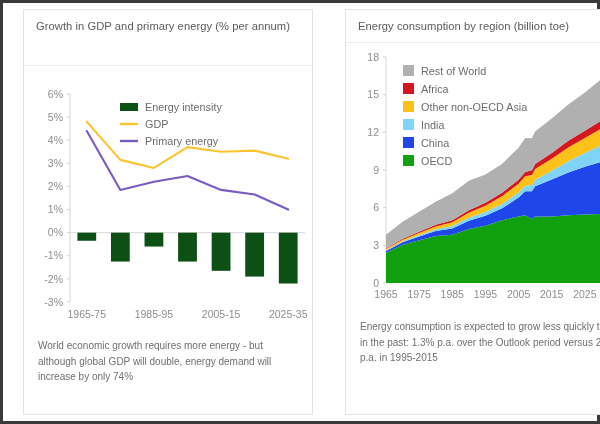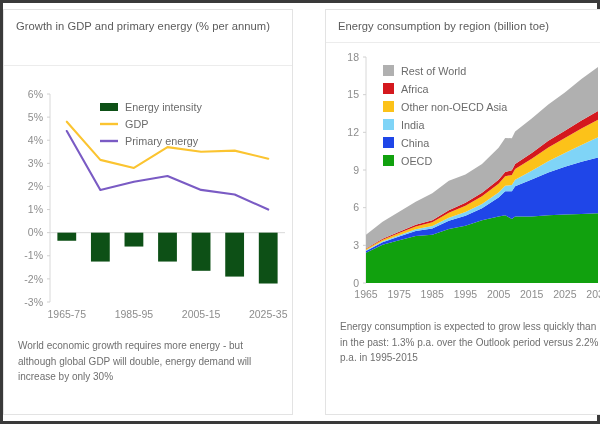--- a/index.html
+++ b/index.html
@@ -9,21 +9,21 @@
     font-family:"Liberation Sans", sans-serif;
     overflow:hidden;
   }
   .page{
     position:absolute;left:3px;top:3px;
     width:594px;height:418px;
     background:#ffffff;
     box-sizing:border-box;
     display:flex;
     gap:4px;
-    padding:6px 4px 6px 0;
+    padding:6px 4px 6px 20px;
   }
   .card{
     background:#ffffff;
     border:1px solid #e3e3e3;
     box-sizing:border-box;
     display:flex;
     flex-direction:column;
     position:relative;
   }
   .card-left{width:290px;}
@@ -102,21 +102,21 @@
           <text x="197.07142857142856" y="252" class="tick-label" text-anchor="middle">2005-15</text>
           <text x="264.21428571428567" y="252" class="tick-label" text-anchor="middle">2025-35</text>
           <rect x="96" y="37" width="18" height="8" fill="#0d5016"></rect>
           <text x="121" y="45" class="legend-label">Energy intensity</text>
           <line x1="96" y1="58" x2="114" y2="58" stroke="#fbc430" stroke-width="2.4"></line>
           <text x="121" y="62" class="legend-label">GDP</text>
           <line x1="96" y1="75" x2="114" y2="75" stroke="#7a5bc4" stroke-width="2.4"></line>
           <text x="121" y="79" class="legend-label">Primary energy</text>
         </svg>
     </div>
-    <div class="caption">World economic growth requires more energy - but although global GDP will double, energy demand will increase by only 30%</div>
+    <div class="caption">World economic growth requires more energy - but although global GDP will double, energy demand will increase by only 74%</div>
   </div>
 
   <div class="card card-right">
     <div class="card-header">Energy consumption by region (billion toe)</div>
     <div class="chart-area chart-right">
       <svg id="svg-right" width="290" height="272" viewBox="0 0 290 272">
           <line x1="40" y1="14" x2="40" y2="240" class="axis-line"></line>
           <line x1="37" y1="240" x2="40" y2="240" class="tick-mark"></line>
           <text x="33" y="243.7" class="tick-label-r" text-anchor="end">0</text>
           <line x1="37" y1="202.33333333333334" x2="40" y2="202.33333333333334" class="tick-mark"></line>

